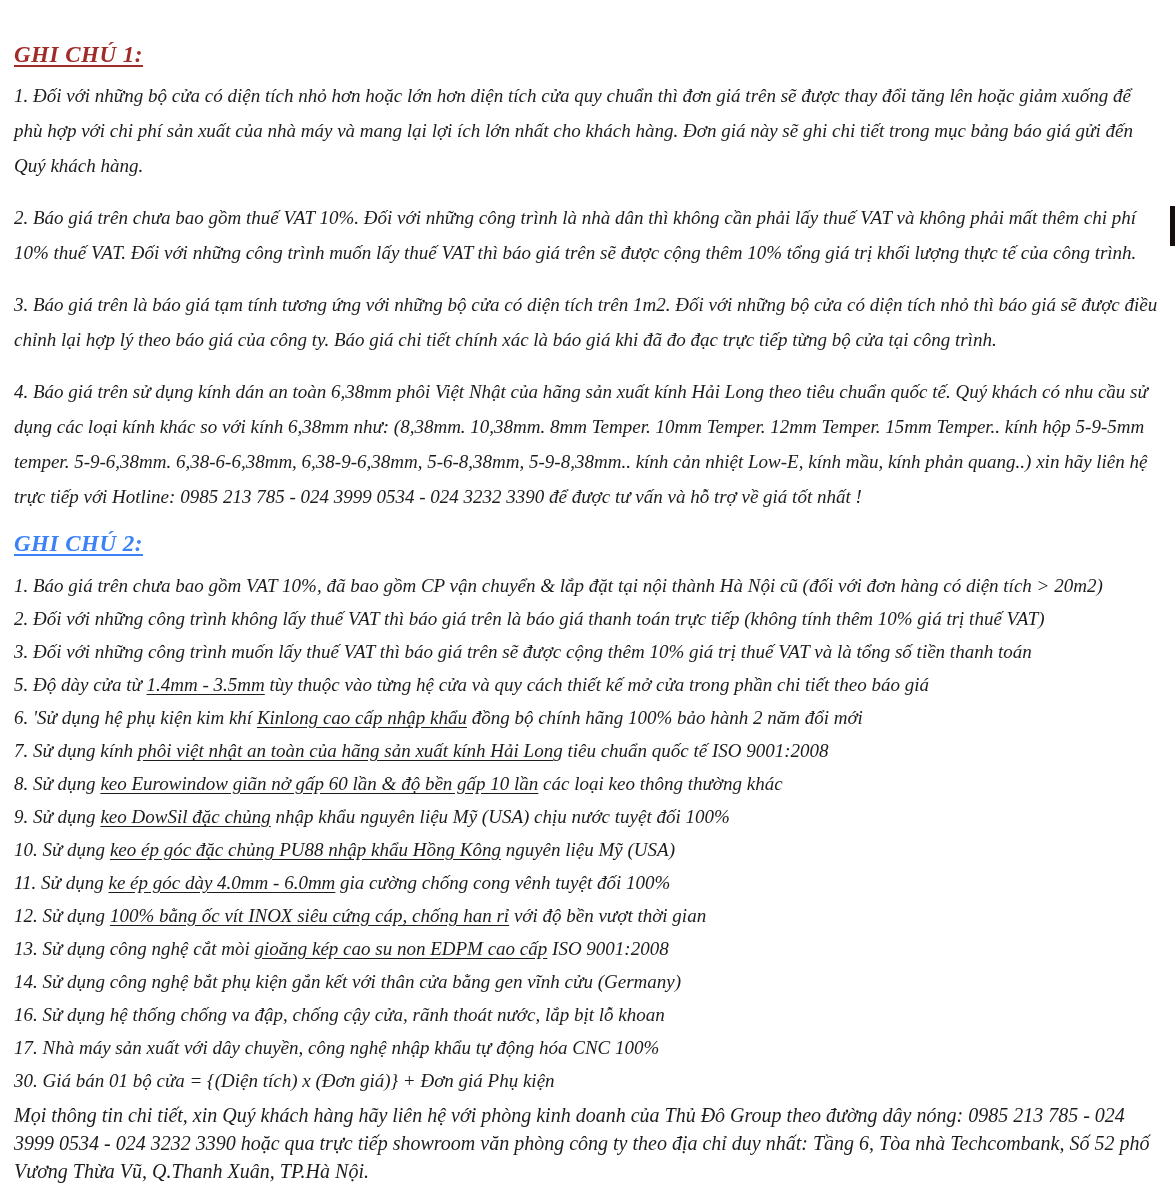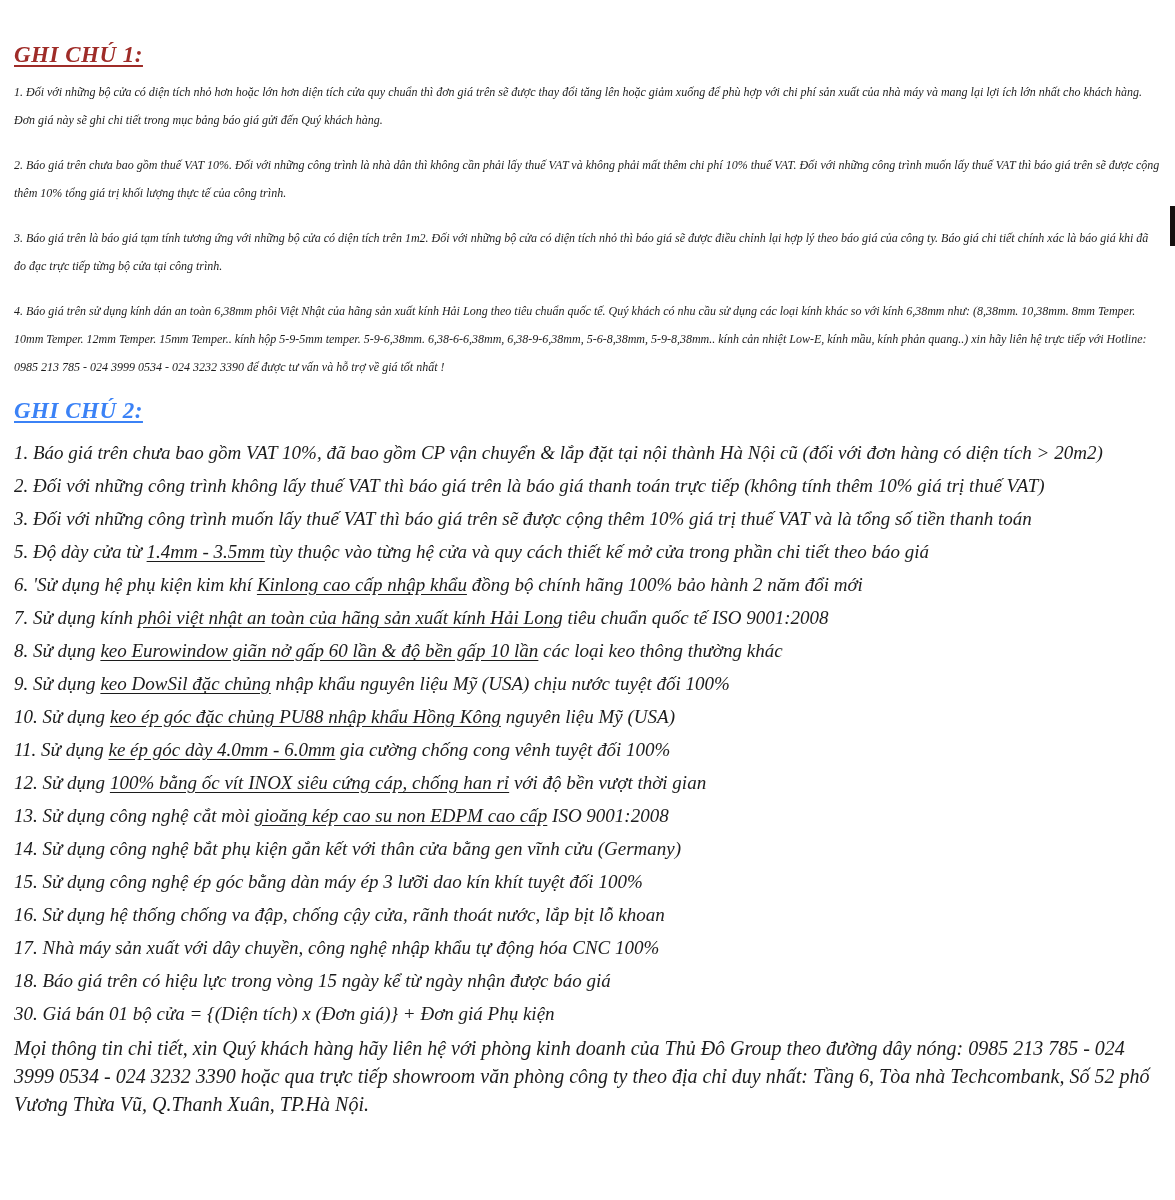--- a/index.html
+++ b/index.html
@@ -21,22 +21,22 @@
   .heading{
     font-size:23px;
     font-weight:bold;
     text-decoration:underline;
     text-decoration-thickness:2px;
     text-underline-offset:3px;
     margin:0 0 10px 0;
     letter-spacing:0.5px;
   }
   .note1-paras p{
-    font-size:12px;
-    line-height:28px;
+    font-size:19px;
+    line-height:35px;
     margin:0 0 17px 0;
     max-width:1148px;
   }
   .heading2{
     margin-top:2px;
     margin-bottom:12px;
   }
   .note2-list .item{
     font-size:19px;
     line-height:33px;
@@ -83,24 +83,22 @@
       <div class="item"><span>5. Độ dày cửa từ </span><span class="useg">1.4mm - 3.5mm</span><span> tùy thuộc vào từng hệ cửa và quy cách thiết kế mở cửa trong phần chi tiết theo báo giá</span></div>
       <div class="item"><span>6. 'Sử dụng hệ phụ kiện kim khí </span><span class="useg">Kinlong cao cấp nhập khẩu</span><span> đồng bộ chính hãng 100% bảo hành 2 năm đổi mới</span></div>
       <div class="item"><span>7. Sử dụng kính </span><span class="useg">phôi việt nhật an toàn của hãng sản xuất kính Hải Lon</span><span>g tiêu chuẩn quốc tế ISO 9001:2008</span></div>
       <div class="item"><span>8. Sử dụng </span><span class="useg">keo Eurowindow giãn nở gấp 60 lần &amp; độ bền gấp 10 lần</span><span> các loại keo thông thường khác</span></div>
       <div class="item"><span>9. Sử dụng </span><span class="useg">keo DowSil đặc chủng</span><span> nhập khẩu nguyên liệu Mỹ (USA) chịu nước tuyệt đối 100%</span></div>
       <div class="item"><span>10. Sử dụng </span><span class="useg">keo ép góc đặc chủng PU88 nhập khẩu Hồng Kông</span><span> nguyên liệu Mỹ (USA)</span></div>
       <div class="item"><span>11. Sử dụng </span><span class="useg">ke ép góc dày 4.0mm - 6.0mm</span><span> gia cường chống cong vênh tuyệt đối 100%</span></div>
       <div class="item"><span>12. Sử dụng </span><span class="useg">100% bằng ốc vít INOX siêu cứng cáp, chống han rỉ</span><span> với độ bền vượt thời gian</span></div>
       <div class="item"><span>13. Sử dụng công nghệ cắt mòi </span><span class="useg">gioăng kép cao su non EDPM cao cấp</span><span> ISO 9001:2008</span></div>
       <div class="item"><span>14. Sử dụng công nghệ bắt phụ kiện gắn kết với thân cửa bằng gen vĩnh cửu (Germany)</span></div>
-      <div class="item"><span>15. Sử dụng công nghệ ép góc bằng dàn máy ép 3 lưỡi dao kín khít tuyệt đối 100%</span></div>
       <div class="item"><span>16. Sử dụng hệ thống chống va đập, chống cậy cửa, rãnh thoát nước, lắp bịt lỗ khoan</span></div>
       <div class="item"><span>17. Nhà máy sản xuất với dây chuyền, công nghệ nhập khẩu tự động hóa CNC 100%</span></div>
-      <div class="item"><span>18. Báo giá trên có hiệu lực trong vòng 15 ngày kể từ ngày nhận được báo giá</span></div>
       <div class="item"><span>30. Giá bán 01 bộ cửa = {(Diện tích) x (Đơn giá)} + Đơn giá Phụ kiện</span></div>
     </div>
 
   <p class="footer-para">Mọi thông tin chi tiết, xin Quý khách hàng hãy liên hệ với phòng kinh doanh của Thủ Đô Group theo đường dây nóng: 0985 213 785 - 024 3999 0534 - 024 3232 3390 hoặc qua trực tiếp showroom văn phòng công ty theo địa chỉ duy nhất: Tầng 6, Tòa nhà Techcombank, Số 52 phố Vương Thừa Vũ, Q.Thanh Xuân, TP.Hà Nội.</p>
 
 </div>
 
 <div class="edge-artifact"></div>
 
 </body></html>

